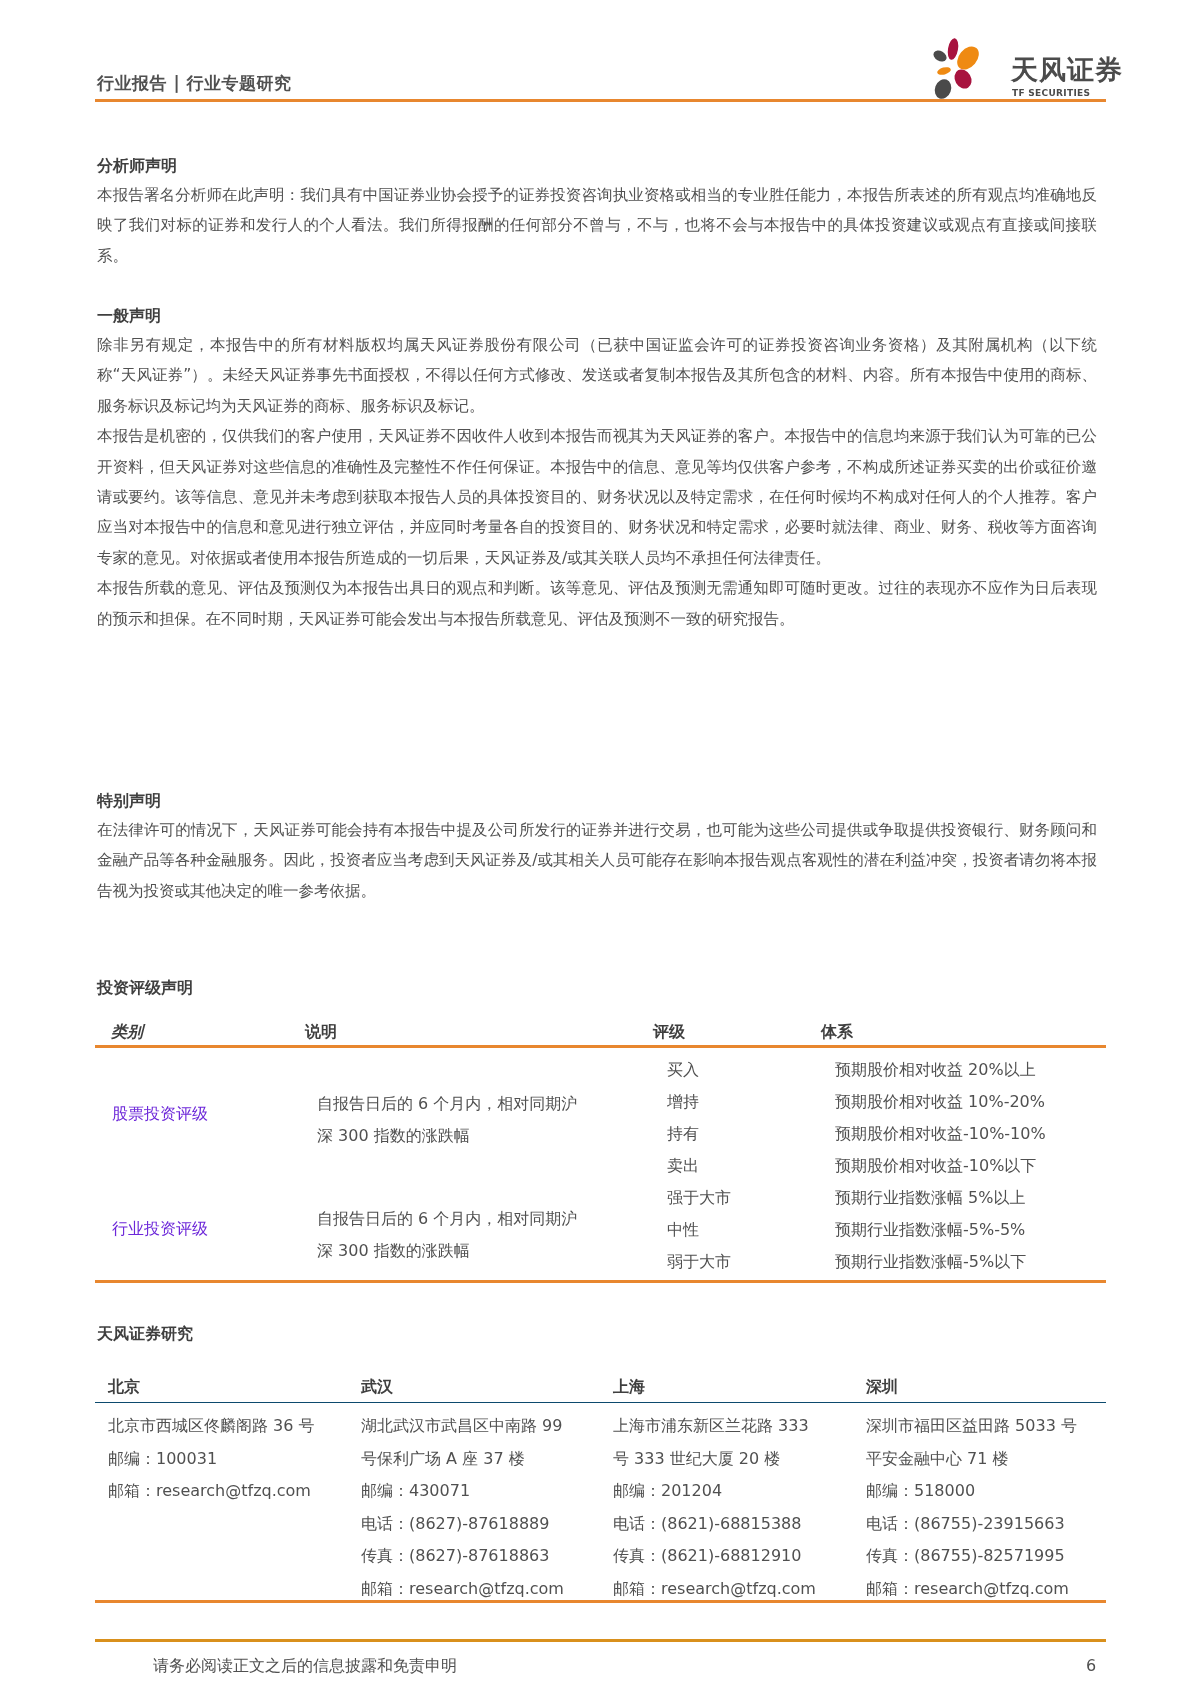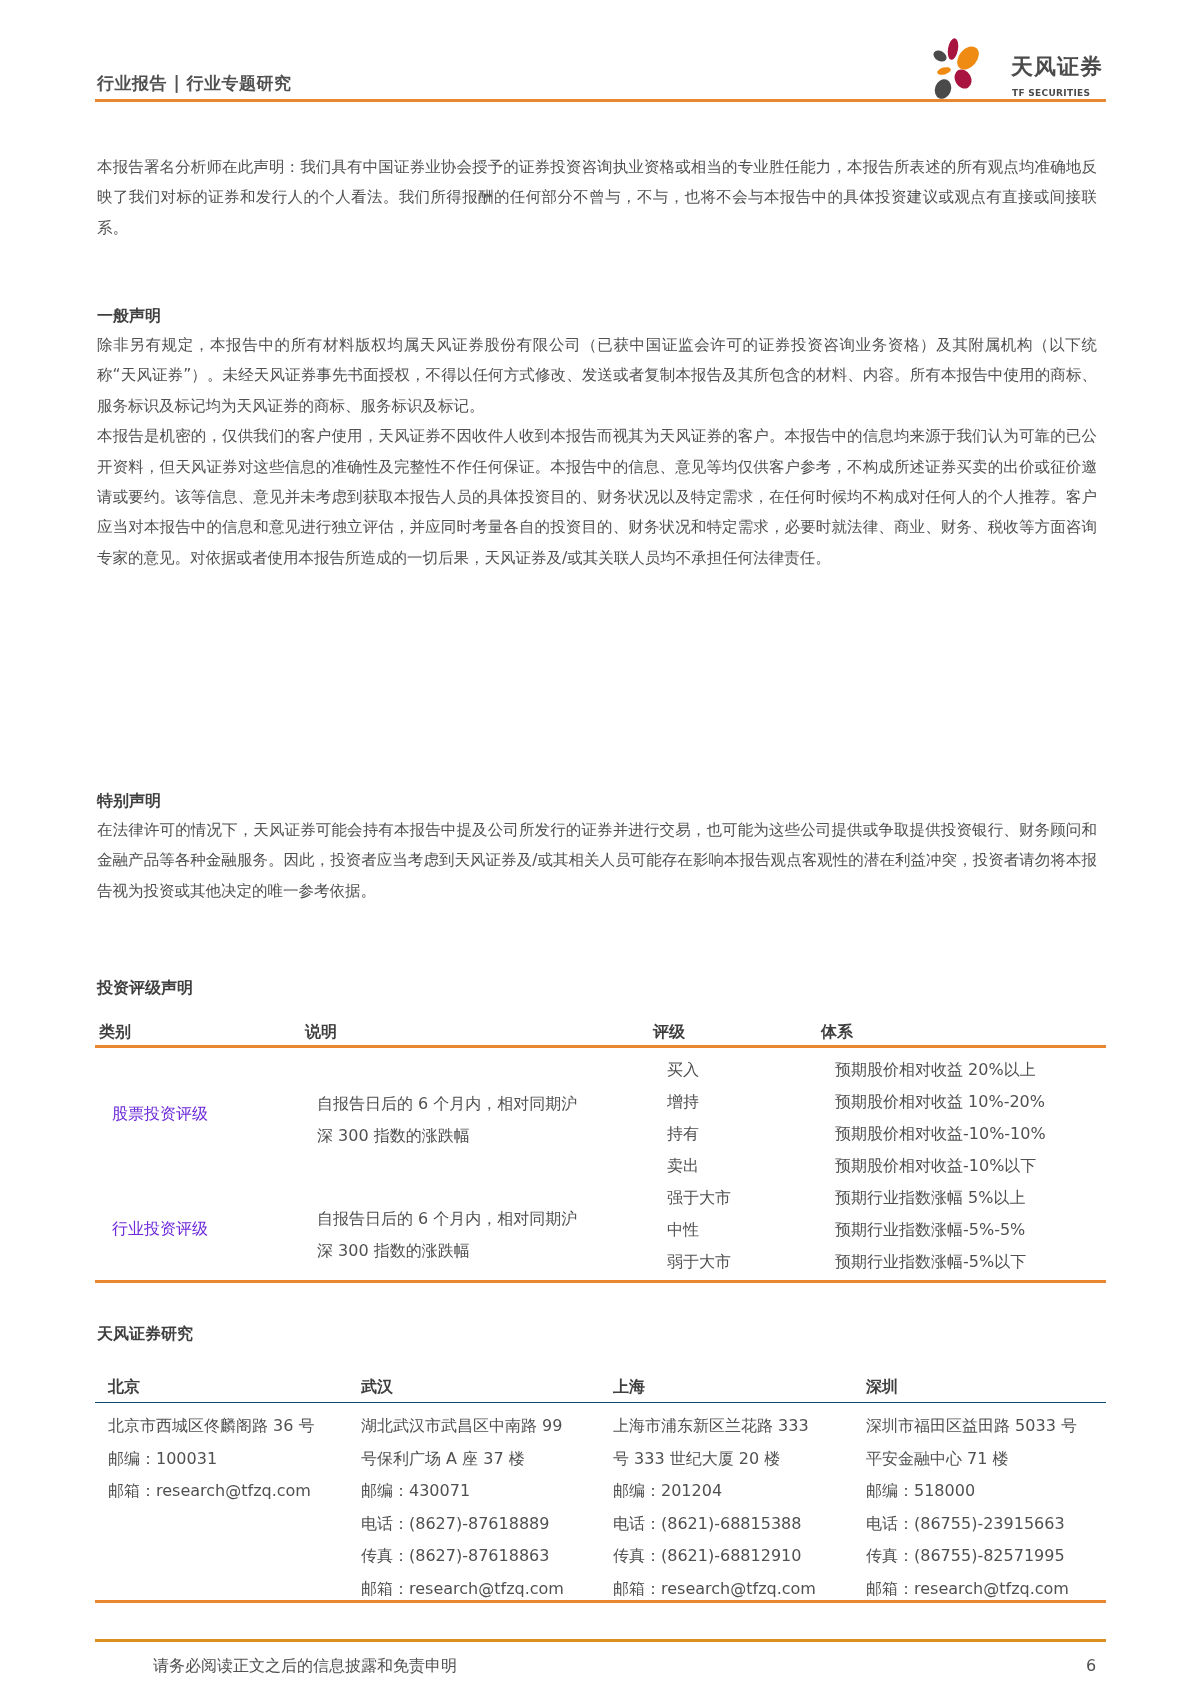--- a/index.html
+++ b/index.html
@@ -3,21 +3,21 @@
 <meta charset="utf-8">
 <style>
   * { box-sizing: border-box; margin: 0; padding: 0; }
   html, body { width: 1200px; height: 1698px; background: #ffffff; }
   body { position: relative; font-family: "DejaVu Sans", "Liberation Sans", sans-serif; color: #4a4a4a; overflow: hidden; }
 
   .header-title { position: absolute; left: 97px; top: 72px; font-size: 17px; font-weight: bold; color: #505050; letter-spacing: 0.5px; }
   .header-line { position: absolute; left: 95px; top: 99px; width: 1011px; height: 3px; background: #e8872f; }
 
   .logo { position: absolute; left: 940px; top: 36px; width: 180px; height: 70px; }
-  .logo-cn { position: absolute; left: 1011px; top: 52px; font-size: 22px; font-weight: bold; color: #4b4b4b; letter-spacing: 1px; }
+  .logo-cn { position: absolute; left: 1011px; top: 52px; font-size: 27px; font-weight: bold; color: #4b4b4b; letter-spacing: 1px; }
   .logo-en { position: absolute; left: 1012px; top: 88px; font-size: 9px; font-weight: bold; color: #4b4b4b; letter-spacing: 0.3px; }
 
   .section { position: absolute; left: 97px; width: 1000px; }
   .section-title { font-size: 16px; font-weight: bold; color: #3f3f3f; height: 28px; line-height: 28px; }
   .para { font-size: 15.5px; line-height: 30.4px; color: #505050; text-align: justify; text-align-last: left; }
 
   .table-wrap { position: absolute; left: 95px; width: 1011px; }
   .rt-head { position: relative; height: 30px; border-bottom: 3px solid #e8872f; }
   .rt-head span { position: absolute; top: 4px; font-size: 16px; font-weight: bold; color: #3f3f3f; }
   .rt-cat { position: absolute; left: 17px; font-size: 16px; color: #6d28d9; }
@@ -47,41 +47,43 @@
   <ellipse cx="10" cy="22" rx="7" ry="5" fill="#4a4a4a" transform="rotate(30 10 22)"></ellipse>
   <ellipse cx="38" cy="24" rx="9" ry="13" fill="#ef8a12" transform="rotate(40 38 24)"></ellipse>
   <ellipse cx="14" cy="37" rx="7" ry="3.5" fill="#ef8a12" transform="rotate(-15 14 37)"></ellipse>
   <ellipse cx="33" cy="45" rx="8" ry="10" fill="#a8133f" transform="rotate(-30 33 45)"></ellipse>
   <ellipse cx="13" cy="55" rx="8" ry="10" fill="#4a4a4a" transform="rotate(20 13 55)"></ellipse>
 </svg>
 <div class="logo-cn">天风证券</div>
 <div class="logo-en">TF SECURITIES</div>
 
 <div class="section" style="top:152px;">
+  <div class="section-title">分析师声明</div>
   <p class="para">本报告署名分析师在此声明：我们具有中国证券业协会授予的证券投资咨询执业资格或相当的专业胜任能力，本报告所表述的所有观点均准确地反映了我们对标的证券和发行人的个人看法。我们所得报酬的任何部分不曾与，不与，也将不会与本报告中的具体投资建议或观点有直接或间接联系。</p>
 </div>
 
 <div class="section" style="top:302px;">
   <div class="section-title">一般声明</div>
   <p class="para">除非另有规定，本报告中的所有材料版权均属天风证券股份有限公司（已获中国证监会许可的证券投资咨询业务资格）及其附属机构（以下统称“天风证券”）。未经天风证券事先书面授权，不得以任何方式修改、发送或者复制本报告及其所包含的材料、内容。所有本报告中使用的商标、服务标识及标记均为天风证券的商标、服务标识及标记。</p>
   <p class="para">本报告是机密的，仅供我们的客户使用，天风证券不因收件人收到本报告而视其为天风证券的客户。本报告中的信息均来源于我们认为可靠的已公开资料，但天风证券对这些信息的准确性及完整性不作任何保证。本报告中的信息、意见等均仅供客户参考，不构成所述证券买卖的出价或征价邀请或要约。该等信息、意见并未考虑到获取本报告人员的具体投资目的、财务状况以及特定需求，在任何时候均不构成对任何人的个人推荐。客户应当对本报告中的信息和意见进行独立评估，并应同时考量各自的投资目的、财务状况和特定需求，必要时就法律、商业、财务、税收等方面咨询专家的意见。对依据或者使用本报告所造成的一切后果，天风证券及/或其关联人员均不承担任何法律责任。</p>
+  <p class="para">本报告所载的意见、评估及预测仅为本报告出具日的观点和判断。该等意见、评估及预测无需通知即可随时更改。过往的表现亦不应作为日后表现的预示和担保。在不同时期，天风证券可能会发出与本报告所载意见、评估及预测不一致的研究报告。</p>
 </div>
 
 <div class="section" style="top:787px;">
   <div class="section-title">特别声明</div>
   <p class="para">在法律许可的情况下，天风证券可能会持有本报告中提及公司所发行的证券并进行交易，也可能为这些公司提供或争取提供投资银行、财务顾问和金融产品等各种金融服务。因此，投资者应当考虑到天风证券及/或其相关人员可能存在影响本报告观点客观性的潜在利益冲突，投资者请勿将本报告视为投资或其他决定的唯一参考依据。</p>
 </div>
 
 <div class="section" style="top:974px;">
   <div class="section-title">投资评级声明</div>
 </div>
 
 <div class="table-wrap" style="top:1018px; height:270px;">
   <div class="rt-head">
-    <span style="left:4px;">类别</span>
+    <span style="left:16px;font-style:italic;">类别</span>
     <span style="left:210px;">说明</span>
     <span style="left:558px;">评级</span>
     <span style="left:726px;">体系</span>
   </div>
 
   <div class="rt-cat" style="top:86px;">股票投资评级</div>
   <div class="rt-desc" style="top:70px;">
     <div>自报告日后的 6 个月内，相对同期沪</div>
     <div>深 300 指数的涨跌幅</div>
   </div>

